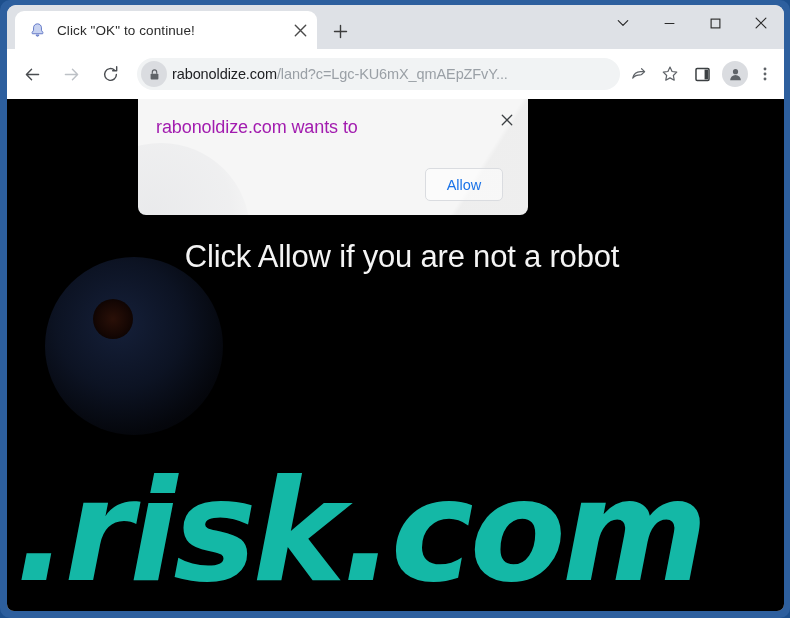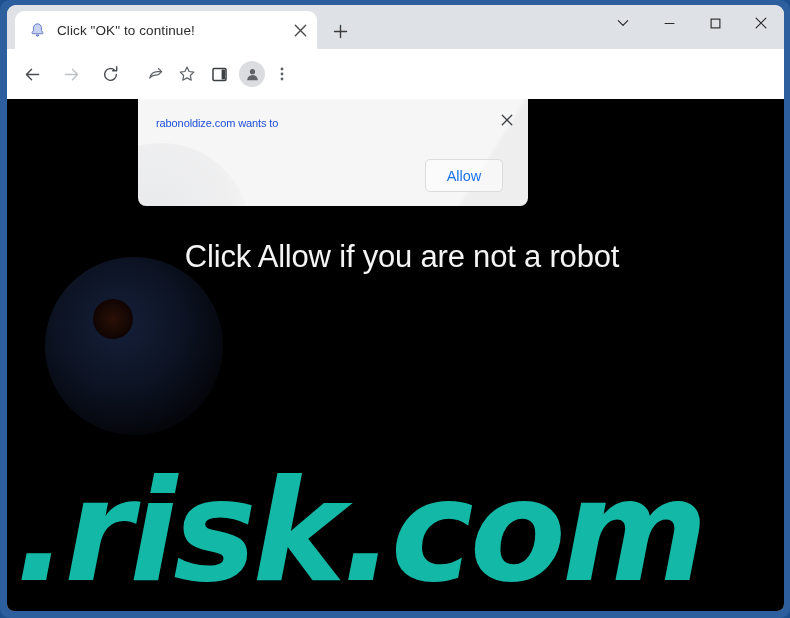--- a/index.html
+++ b/index.html
@@ -288,22 +288,22 @@
     position: absolute;
     right: 9px; top: 9px;
     width: 24px; height: 24px;
     display: flex; align-items: center; justify-content: center;
     color: #3c4043;
     z-index: 2;
   }
   #dialog-close svg { display: block; }
 
   #dialog-title {
-    font-size: 11px;
-    color: #1d4ed8;
+    font-size: 18px;
+    color: #a21caf;
     margin: 0 0 16px 2px;
     letter-spacing: -0.1px;
   }
 
   #dialog-permission-row {
     display: flex;
     align-items: center;
     margin: 0 0 8px 2px;
   }
   #bell-icon {
@@ -406,20 +406,29 @@
           <path d="M3.6 10 H15.8 M11 4.6 L16.4 10 L11 15.4" stroke="currentColor" stroke-width="1.5" fill="none" stroke-linecap="round" stroke-linejoin="round"></path>
         </svg>
       </div>
       <div class="nav-btn" id="nav-reload">
         <svg width="19" height="19" viewBox="0 0 20 20">
           <path d="M16.2 10 a6.2 6.2 0 1 1 -1.9 -4.5" stroke="currentColor" stroke-width="1.5" fill="none" stroke-linecap="round"></path>
           <path d="M16.5 1.9 V6.1 H12.3" stroke="currentColor" stroke-width="1.5" fill="none" stroke-linecap="round" stroke-linejoin="round"></path>
         </svg>
       </div>
 
+      <div id="omnibox">
+        <span id="site-info-chip">
+          <svg width="13" height="13" viewBox="0 0 16 16">
+            <rect x="3.2" y="7" width="9.6" height="7" rx="1.1" fill="currentColor"></rect>
+            <path d="M5.3 7 V5.1 a2.7 2.7 0 0 1 5.4 0 V7" fill="none" stroke="currentColor" stroke-width="1.45"></path>
+          </svg>
+        </span>
+        <span id="omnibox-url"><span class="url-host">rabonoldize.com</span><span class="url-path">/land?c=Lgc-KU6mX_qmAEpZFvY...</span></span>
+      </div>
 
       <div id="toolbar-actions">
         <div class="tb-btn">
           <svg width="17" height="17" viewBox="0 0 20 20">
             <path d="M13.6 3.2 L17.2 6.6 L13.6 10" fill="none" stroke="currentColor" stroke-width="1.4" stroke-linecap="round" stroke-linejoin="round"></path>
             <path d="M17 6.6 H12.4 C7.9 6.6 4.3 9.6 3.2 14.2 C5.6 11.2 8.3 10.4 12.4 10.4" fill="none" stroke="currentColor" stroke-width="1.4" stroke-linecap="round" stroke-linejoin="round"></path>
           </svg>
         </div>
         <div class="tb-btn">
           <svg width="18" height="18" viewBox="0 0 20 20">

